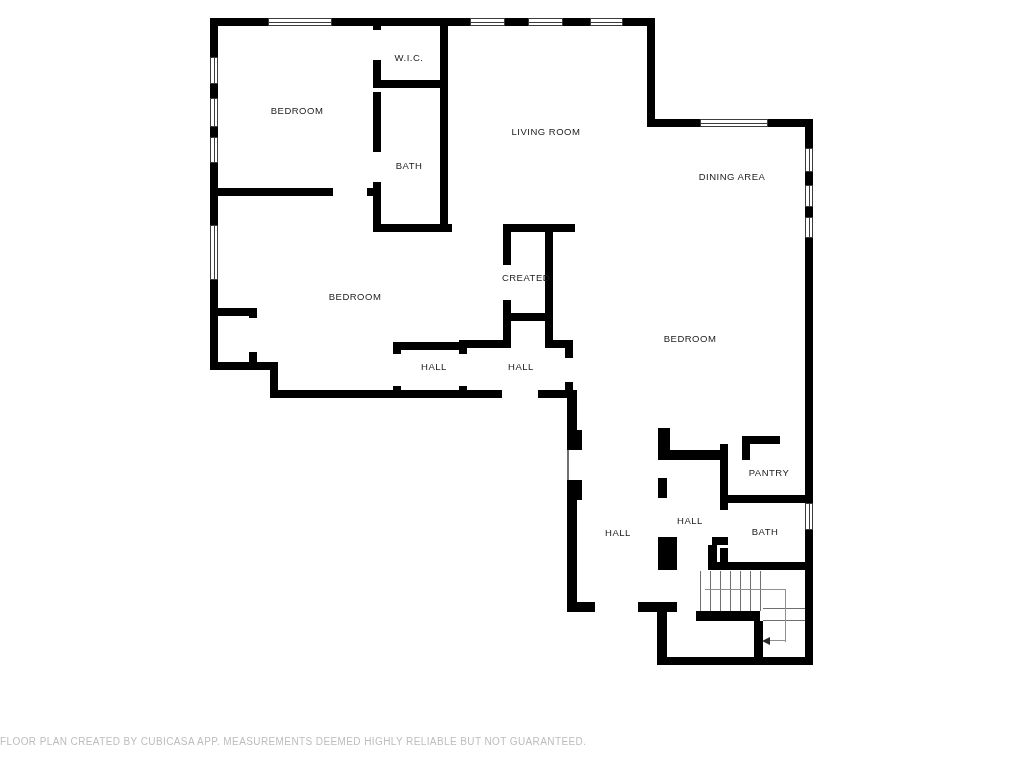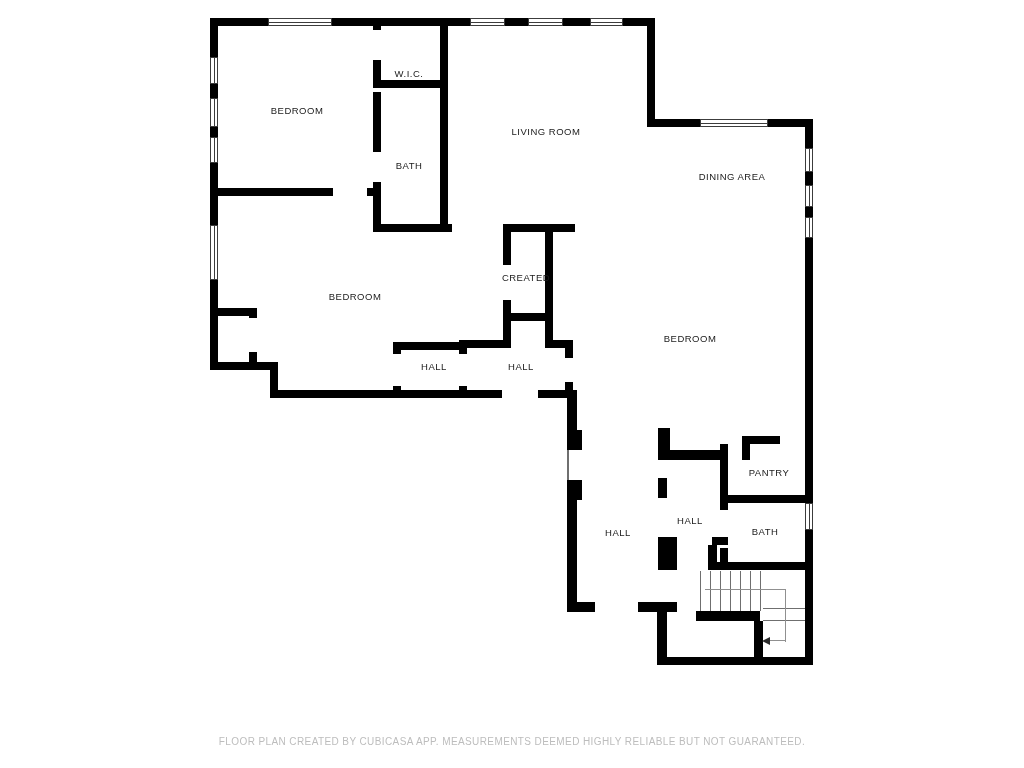--- a/index.html
+++ b/index.html
@@ -9,21 +9,21 @@
   .wall{position:absolute;background:#000;}
   .window{position:absolute;background:#fff;border:1px solid #3c3c3c;box-sizing:border-box;}
   .window .mid{position:absolute;background:#3c3c3c;}
   .room-label{position:absolute;transform:translate(-50%,-50%);font-size:9.5px;
               letter-spacing:.5px;color:#1a1a1a;white-space:nowrap;}
   .tline{position:absolute;background:#6f6f6f;}
   .gline{position:absolute;background:#909090;}
   .arrow{position:absolute;width:0;height:0;border-top:4px solid transparent;
          border-bottom:4px solid transparent;border-right:8px solid #2a2a2a;}
   .watermark{position:absolute;left:14px;top:729px;font-size:25px;letter-spacing:1px;}
-  .disclaimer{position:absolute;left:0;top:736px;width:1024px;text-align:center;
+  .disclaimer{position:absolute;left:0;top:736px;width:1024px;text-align:left;
               font-size:10px;letter-spacing:.4px;}
 </style>
 </head>
 <body>
 
 <div class="canvas">
   <div id="plan">
       <div class="wall" style="left: 210px; top: 18px; width: 58px; height: 8px; background: rgb(0, 0, 0);"></div>
       <div class="wall" style="left: 332px; top: 18px; width: 138px; height: 8px; background: rgb(0, 0, 0);"></div>
       <div class="wall" style="left: 505px; top: 18px; width: 23px; height: 8px; background: rgb(0, 0, 0);"></div>
@@ -140,21 +140,21 @@
       <div class="tline" style="left: 730px; top: 571px; width: 1px; height: 40px;"></div>
       <div class="tline" style="left: 740px; top: 571px; width: 1px; height: 40px;"></div>
       <div class="tline" style="left: 750px; top: 571px; width: 1px; height: 40px;"></div>
       <div class="tline" style="left: 760px; top: 571px; width: 1px; height: 40px;"></div>
       <div class="tline" style="left: 763px; top: 608px; width: 42px; height: 1px;"></div>
       <div class="tline" style="left: 763px; top: 620px; width: 42px; height: 1px;"></div>
       <div class="gline" style="left: 705px; top: 589px; width: 81px; height: 1px;"></div>
       <div class="gline" style="left: 785px; top: 589px; width: 1px; height: 53px;"></div>
       <div class="gline" style="left: 770px; top: 640px; width: 16px; height: 1px;"></div>
       <div class="arrow" style="left: 762px; top: 637px;"></div>
-      <div class="room-label" style="left: 409px; top: 57px; color: rgb(26, 26, 26); margin-top: 16px;">W.I.C.</div>
+      <div class="room-label" style="left: 409px; top: 57px; color: rgb(26, 26, 26);">W.I.C.</div>
       <div class="room-label" style="left: 297px; top: 110px; color: rgb(26, 26, 26);">BEDROOM</div>
       <div class="room-label" style="left: 409px; top: 165px; color: rgb(26, 26, 26);">BATH</div>
       <div class="room-label" style="left: 546px; top: 131px; color: rgb(26, 26, 26);">LIVING ROOM</div>
       <div class="room-label" style="left: 732px; top: 176px; color: rgb(26, 26, 26);">DINING AREA</div>
       <div class="room-label" style="left: 355px; top: 296px; color: rgb(26, 26, 26);">BEDROOM</div>
       <div class="room-label" style="left: 526px; top: 277px; color: rgb(26, 26, 26);">CREATED</div>
       <div class="room-label" style="left: 434px; top: 366px; color: rgb(26, 26, 26);">HALL</div>
       <div class="room-label" style="left: 521px; top: 366px; color: rgb(26, 26, 26);">HALL</div>
       <div class="room-label" style="left: 690px; top: 338px; color: rgb(26, 26, 26);">BEDROOM</div>
       <div class="room-label" style="left: 769px; top: 472px; color: rgb(26, 26, 26);">PANTRY</div>

